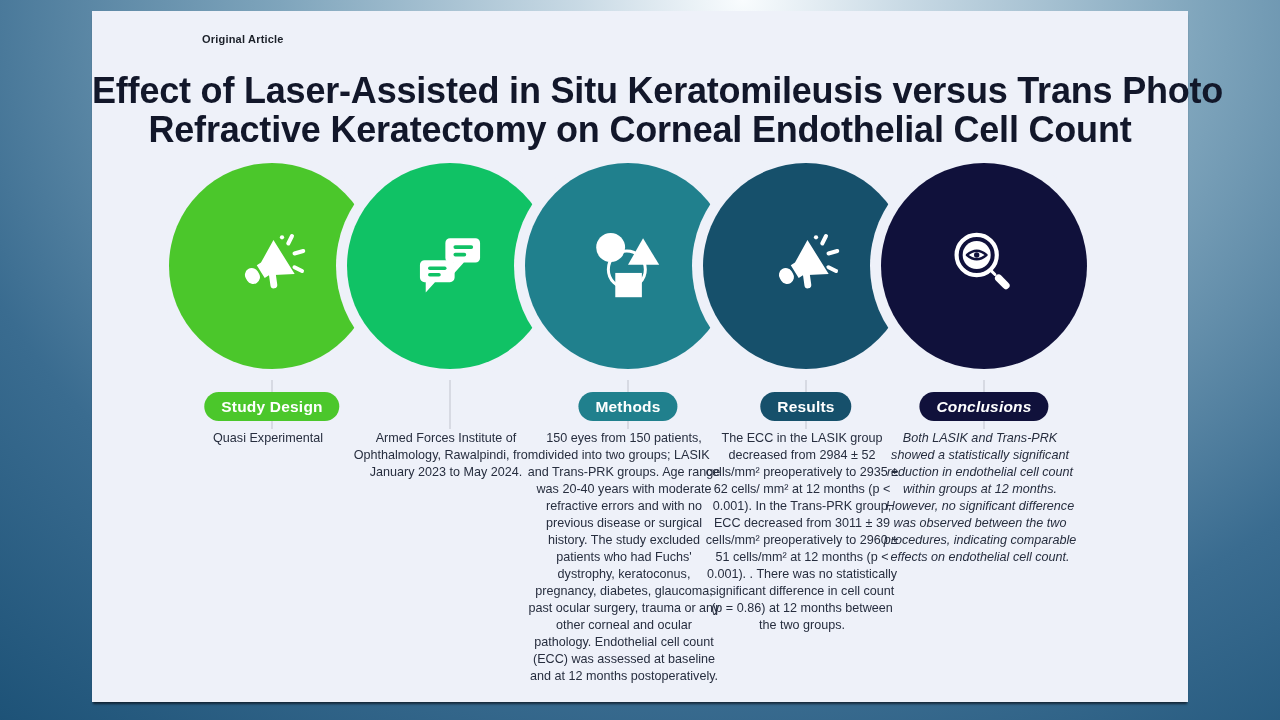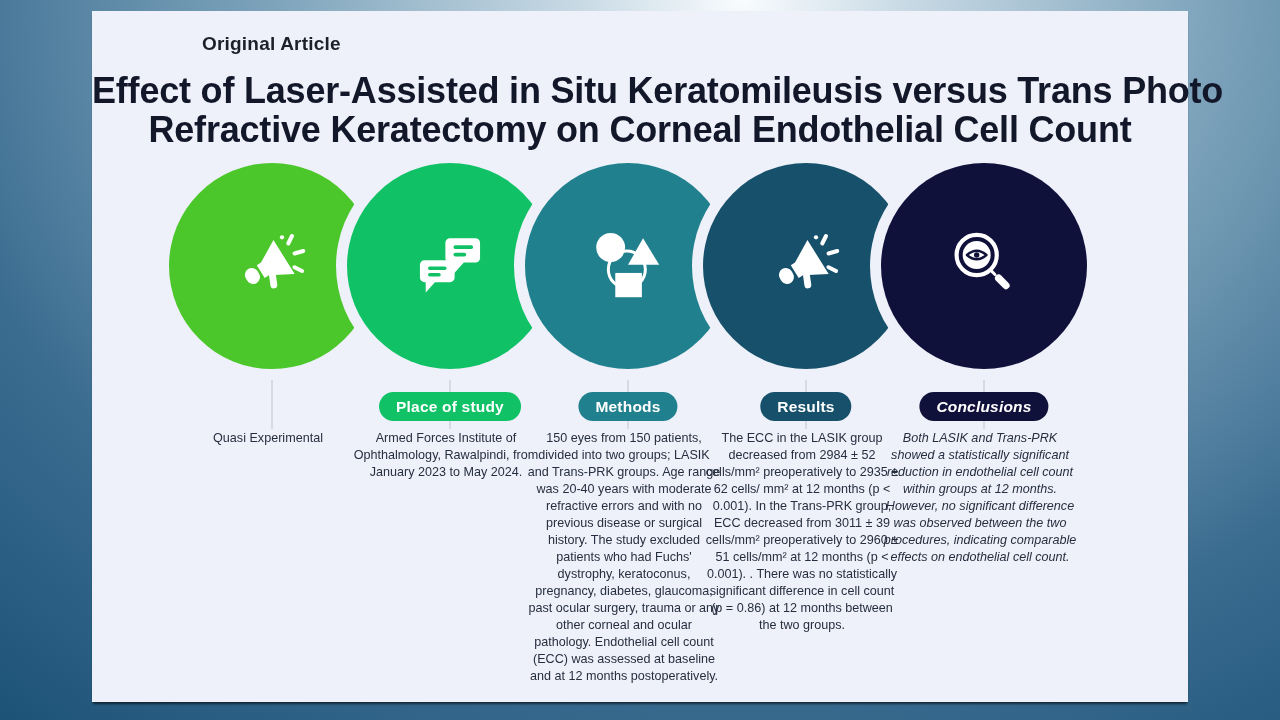--- a/index.html
+++ b/index.html
@@ -13,21 +13,21 @@
       radial-gradient(1150px 950px at 58% 0%,
         #f9fcfe 0%, #c9dae5 14%, #7fa5bc 40%, #3a6c90 72%, #1d5277 100%);
   }
   .card{
     position:absolute;left:92px;top:11px;width:1096px;height:691px;
     background:#eef1f9;
     box-shadow:0 3px 2px -1px rgba(10,16,25,0.7);
   }
   .kicker{
     position:absolute;left:110px;top:22px;
-    font-size:19px;font-weight:bold;color:#1b2029;letter-spacing:.2px;
+    font-size:11px;font-weight:bold;color:#1b2029;letter-spacing:.2px;
   }
   .title{
     position:absolute;left:0;right:0;top:60px;margin:0;
     text-align:center;color:#12172a;
     font-size:36px;font-weight:bold;line-height:39px;letter-spacing:-0.2px;
   }
   .title .tline{display:block;white-space:nowrap;}
   .col{position:absolute;top:152px;width:206px;height:540px;}
   .col .connector{
     position:absolute;left:102px;top:200px;width:1.5px;height:66px;
@@ -82,40 +82,40 @@
             <rect x="25" y="32" width="5.5" height="17" rx="2.7" transform="rotate(24 28 40)"></rect>
           </g>
           <g stroke="#ffffff" stroke-width="3.2" stroke-linecap="round">
             <line x1="45" y1="14" x2="48" y2="8"></line>
             <line x1="50" y1="22" x2="57" y2="20"></line>
             <line x1="50" y1="33" x2="56" y2="36"></line>
           </g>
           <circle cx="40" cy="9" r="1.7" fill="#ffffff"></circle>
         </svg>
       </div>
+      <div class="pill">Study Design</div>
       <div class="desc">Quasi Experimental</div>
     </div>
 
     <div class="col c2" style="--c: #10c265;">
       <div class="connector"></div>
       <div class="circle">
         <svg viewBox="0 0 64 64" width="74" height="74">
           <g fill="#ffffff">
             <path d="M32 8 h22 a4 4 0 0 1 4 4 v13 a4 4 0 0 1 -4 4 h-10 l-9 10 v-10 h-3 a4 4 0 0 1 -4 -4 v-13 a4 4 0 0 1 4 -4 z"></path>
             <path d="M10 27 h22 a4 4 0 0 1 4 4 v11 a4 4 0 0 1 -4 4 h-13 l-8 9 v-9 h-1 a4 4 0 0 1 -4 -4 v-11 a4 4 0 0 1 4 -4 z"></path>
           </g>
           <g fill="var(--c)">
             <rect x="35" y="14" width="17" height="3.2" rx="1.6"></rect>
             <rect x="35" y="20.5" width="11" height="3.2" rx="1.6"></rect>
             <rect x="13" y="32.5" width="16" height="3" rx="1.5"></rect>
             <rect x="13" y="38" width="11" height="3" rx="1.5"></rect>
           </g>
         </svg>
       </div>
-      <div class="pill">Place of study</div>
       <div class="desc">Armed Forces Institute of Ophthalmology, Rawalpindi, from January 2023 to May 2024.</div>
     </div>
 
     <div class="col c3" style="--c: #20808d;">
       <div class="connector"></div>
       <div class="circle">
         <svg viewBox="0 0 64 64" width="74" height="74">
           <circle cx="31" cy="35" r="16" fill="none" stroke="#ffffff" stroke-width="2.6"></circle>
           <circle cx="17" cy="16" r="12.5" fill="#ffffff"></circle>
           <path d="M45 8 L59 31 H32 Z" fill="#ffffff"></path>

